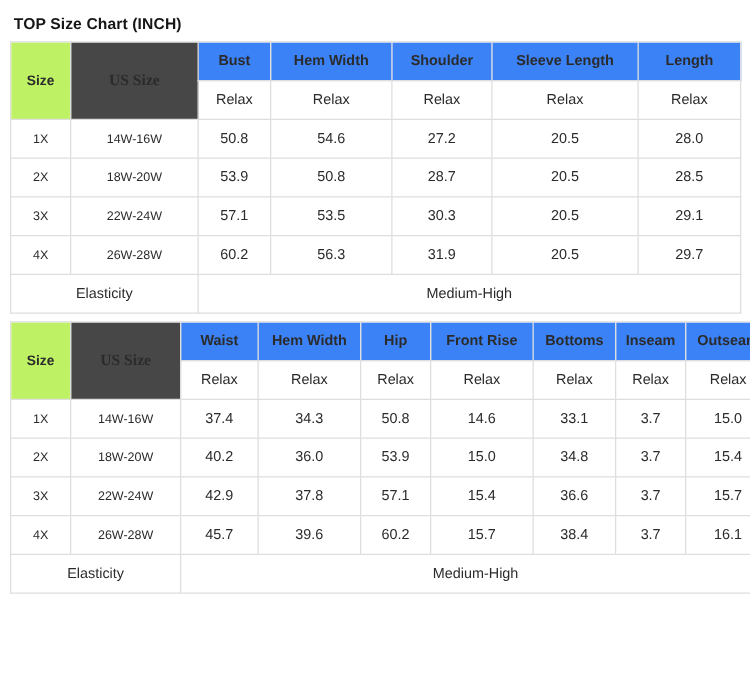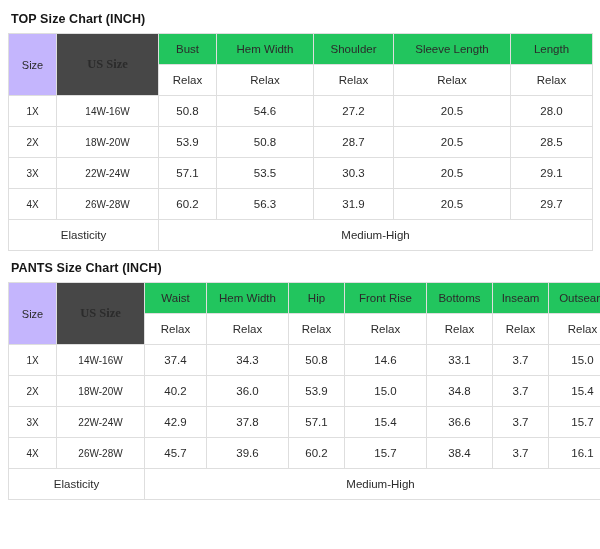--- a/index.html
+++ b/index.html
@@ -35,35 +35,35 @@
   table.size-table td {
     border: 1px solid #dedede;
     text-align: center;
     vertical-align: middle;
     padding: 0;
     height: 30px;
     color: #2b2b2b;
   }
   
   td.hdr-size {
-    font-weight: normal;
+    font-weight: bold;
     font-size: 11px;
-    background: #c4b5fd;
+    background: #bef264;
   }
   td.hdr-ussize {
     background: #474747;
     color: #ffffff;
     font-weight: bold;
     font-size: 12.5px;
     font-family: Liberation Serif, serif;
   }
   td.hdr-col {
-    font-weight: normal;
-    font-size: 11.5px;
-    background: #22c55e;
+    font-weight: bold;
+    font-size: 11.5px;
+    background: #3b82f6;
   }
   td.sub-relax {
     font-size: 11.5px;
     background: #ffffff;
     color: #2b2b2b;
   }
   td.cell-size {
     font-size: 10px;
     color: #2b2b2b;
   }
@@ -158,21 +158,20 @@
 
       <tr>
         <td class="footer-label" colspan="2">Elasticity</td>
         <td class="footer-value" colspan="5">Medium-High</td>
       </tr>
     </tbody>
   </table>
 
   <div class="spacer"></div>
 
-  <div class="chart-title">PANTS Size Chart (INCH)</div>
 
   <table class="size-table">
     <colgroup>
       <col style="width:48px">
       <col style="width:88px">
       <col style="width:62px">
       <col style="width:82px">
       <col style="width:56px">
       <col style="width:82px">
       <col style="width:66px">

